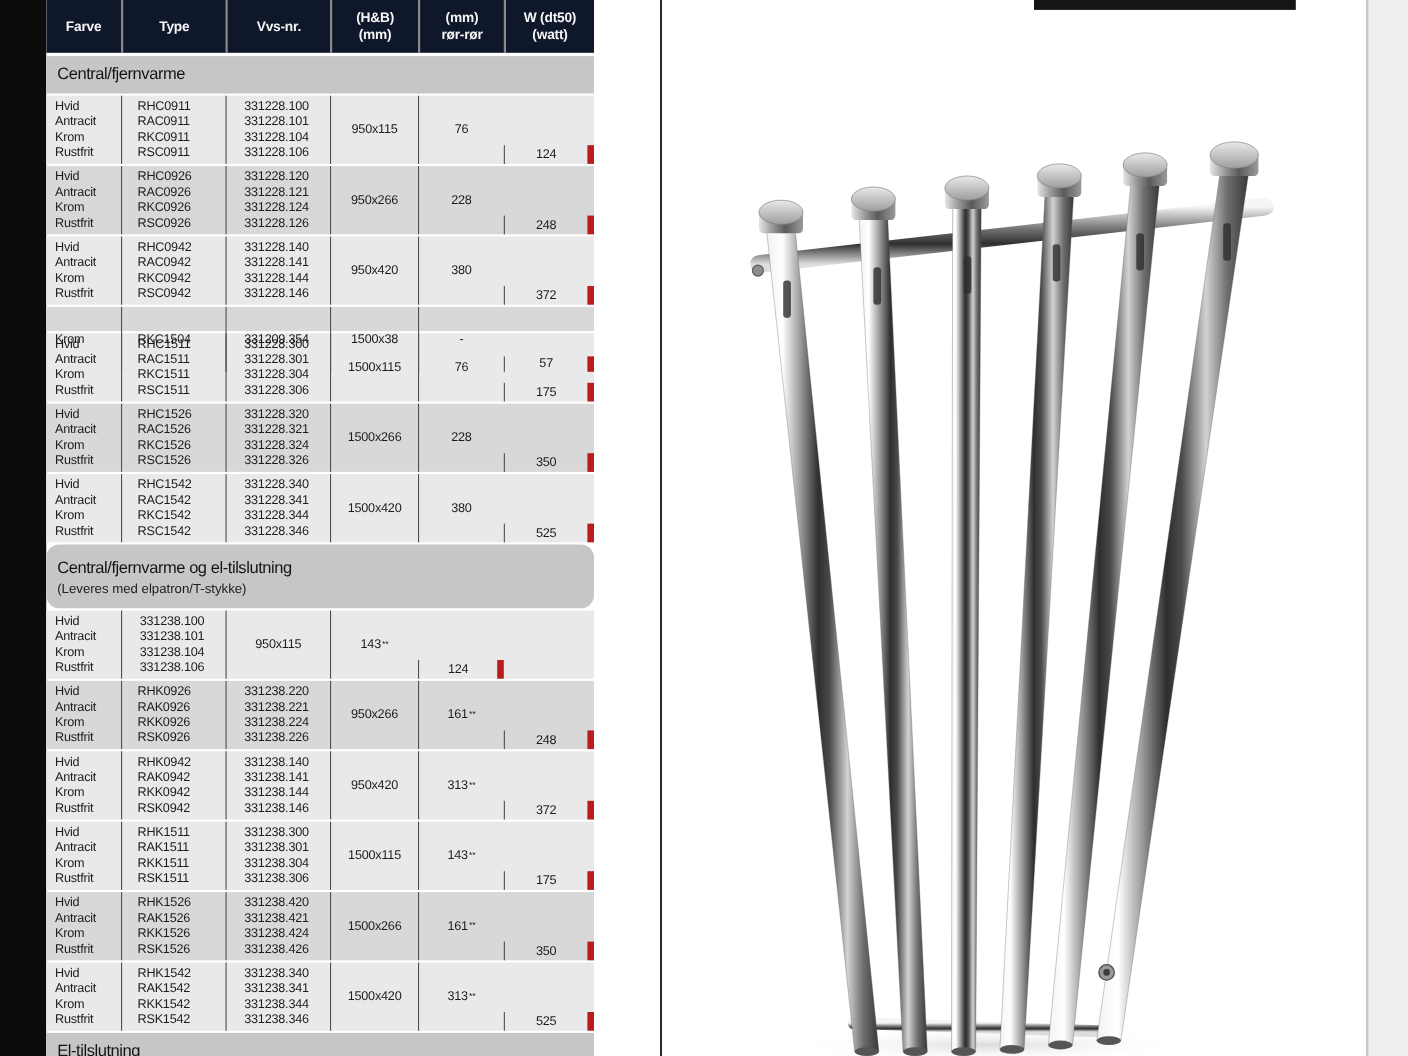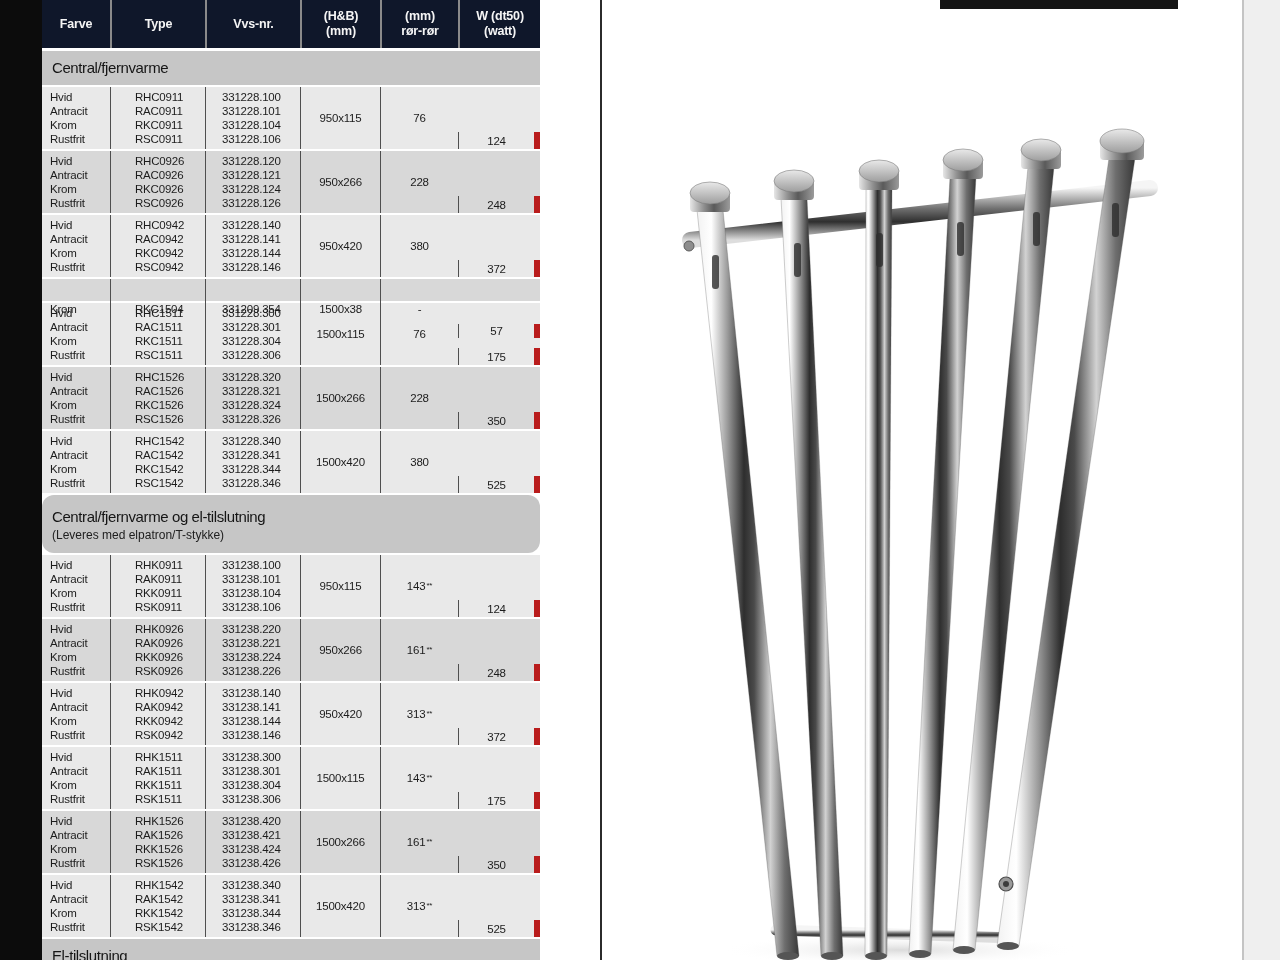--- a/index.html
+++ b/index.html
@@ -30,21 +30,21 @@
   .row{display:grid;grid-template-columns:68px 95px 95px 80px 78px 82px;
     margin-bottom:2px;}
   .row.L{background:#e9e9e9;}
   .row.D{background:#d8d8d8;}
   .row.multi{height:62px;}
   .row.single{height:22px;}
   .cell{font-size:11.5px;line-height:14px;color:#1c1c1c;letter-spacing:-0.2px;
     white-space:pre-line;border-left:1px solid #4f4f4f;
     display:flex;align-items:center;}
   .cell.c0{border-left:none;padding-left:8px;}
-  .cell.c1{padding-left:24px;}
+  .cell.c1{padding-left:14px;}
   .cell.c2{padding-left:16px;}
   .cell.c3,.cell.c4,.cell.c5{justify-content:center;text-align:center;}
   .cell.c5{border-right:6px solid #b91c1c;margin-top:45px;}
   .cell sup{font-size:8px;line-height:8px;vertical-align:super;margin-left:1px;}
 
   .page-divider{position:absolute;left:600px;top:0;width:2px;height:960px;background:#2b2b2b;}
   .photo-panel{position:absolute;left:602px;top:0;width:640px;height:960px;background:#ffffff;}
   .top-black-bar{position:absolute;left:338px;top:0;width:238px;height:9px;background:#151515;}
   .edge-strip{position:absolute;left:1242px;top:0;width:38px;height:960px;
     background:#efefef;border-left:2px solid #c4c4c4;box-sizing:border-box;}
@@ -182,24 +182,20 @@
     </div>
     <div class="band tall">
       <div class="band-title">Central/fjernvarme og el-tilslutning</div>
       <div class="band-sub">(Leveres med elpatron/T-stykke)</div>
     </div>
     <div class="row L multi">
       <div class="cell c0">Hvid
 Antracit
 Krom
 Rustfrit</div>
-      <div class="cell c1">RHK0911
-RAK0911
-RKK0911
-RSK0911</div>
       <div class="cell c2">331238.100
 331238.101
 331238.104
 331238.106</div>
       <div class="cell c3">950x115</div>
       <div class="cell c4"><span>143</span><sup>**</sup></div>
       <div class="cell c5">124</div>
     </div>
     <div class="row D multi">
       <div class="cell c0">Hvid

